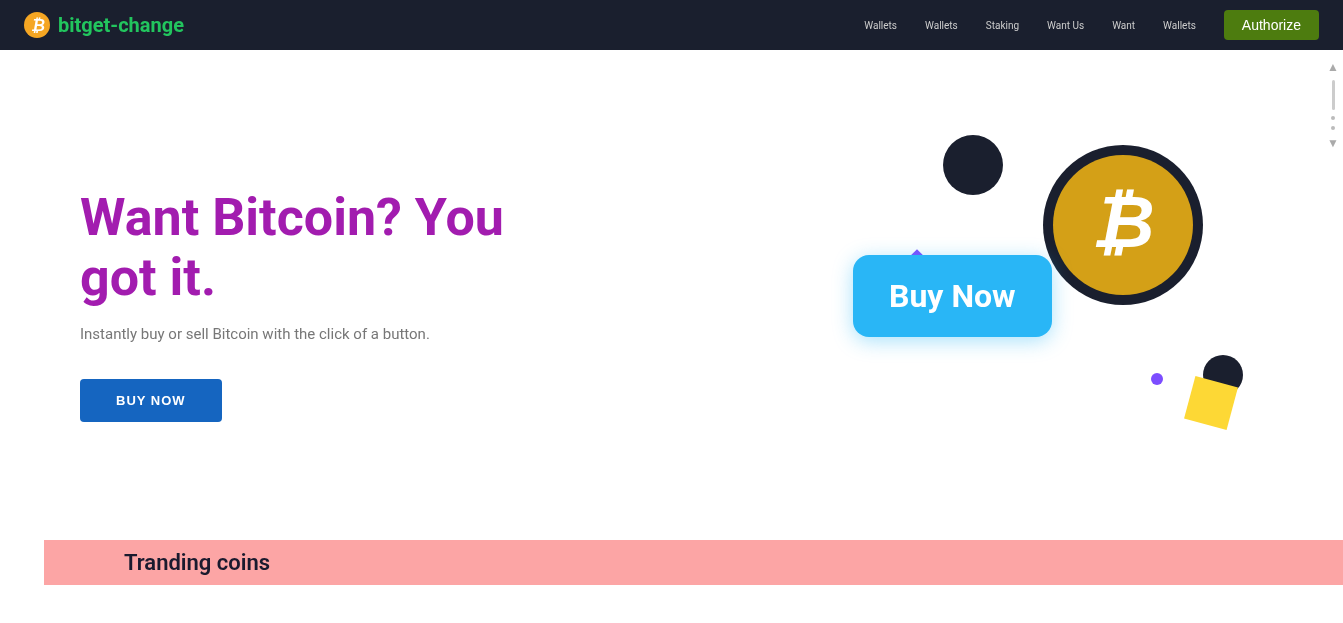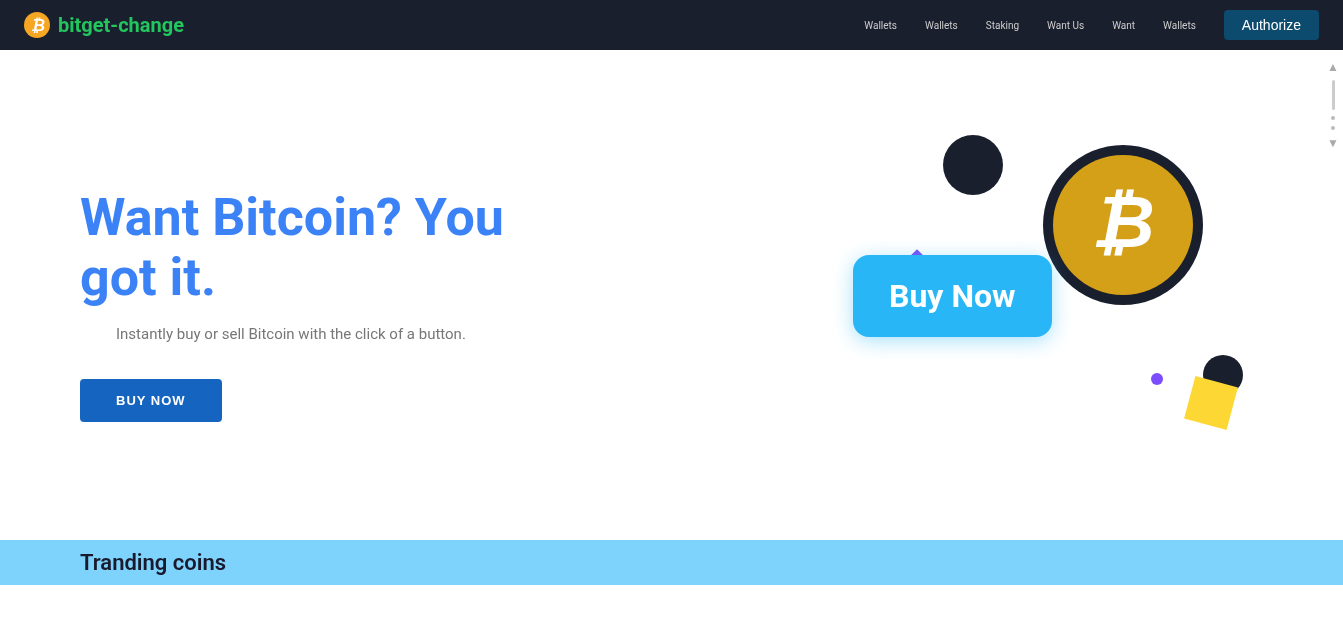--- a/index.html
+++ b/index.html
@@ -34,21 +34,21 @@
       gap: 28px;
     }
     .nav-link {
       color: #ccc;
       font-size: 10px;
       text-decoration: none;
       cursor: pointer;
       text-align: right;
     }
     .authorize-btn {
-      background: #0c4a6e;
+      background: #4d7c0f;
       color: #fff;
       border: none;
       border-radius: 4px;
       padding: 7px 18px;
       font-size: 14px;
       font-weight: 500;
       cursor: pointer;
     }
 
     
@@ -61,29 +61,28 @@
       position: relative;
       background: #fff;
     }
     .hero-content {
       flex: 1;
       max-width: 500px;
     }
     .hero-title {
       font-size: 52px;
       font-weight: 700;
-      color: #3b82f6;
+      color: #a21caf;
       line-height: 1.15;
       margin-bottom: 18px;
     }
     .hero-subtitle {
       font-size: 15px;
       color: #777;
       margin-bottom: 36px;
-      margin-left: 36px;
     }
     .buy-now-btn {
       background: #1565c0;
       color: #fff;
       border: none;
       border-radius: 4px;
       padding: 14px 36px;
       font-size: 13px;
       font-weight: 700;
       letter-spacing: 1px;
@@ -239,21 +238,22 @@
     .scroll-dot {
       width: 4px;
       height: 4px;
       border-radius: 50%;
       background: #bbb;
     }
 
     
     .trending {
       padding: 10px 80px;
-      background: #7dd3fc;
+      background: #fca5a5;
+      margin-left: 44px;
     }
     .trending-title {
       font-size: 22px;
       font-weight: 600;
       color: #1a1a2e;
     }
   </style>
 </head>
 <body>
 

